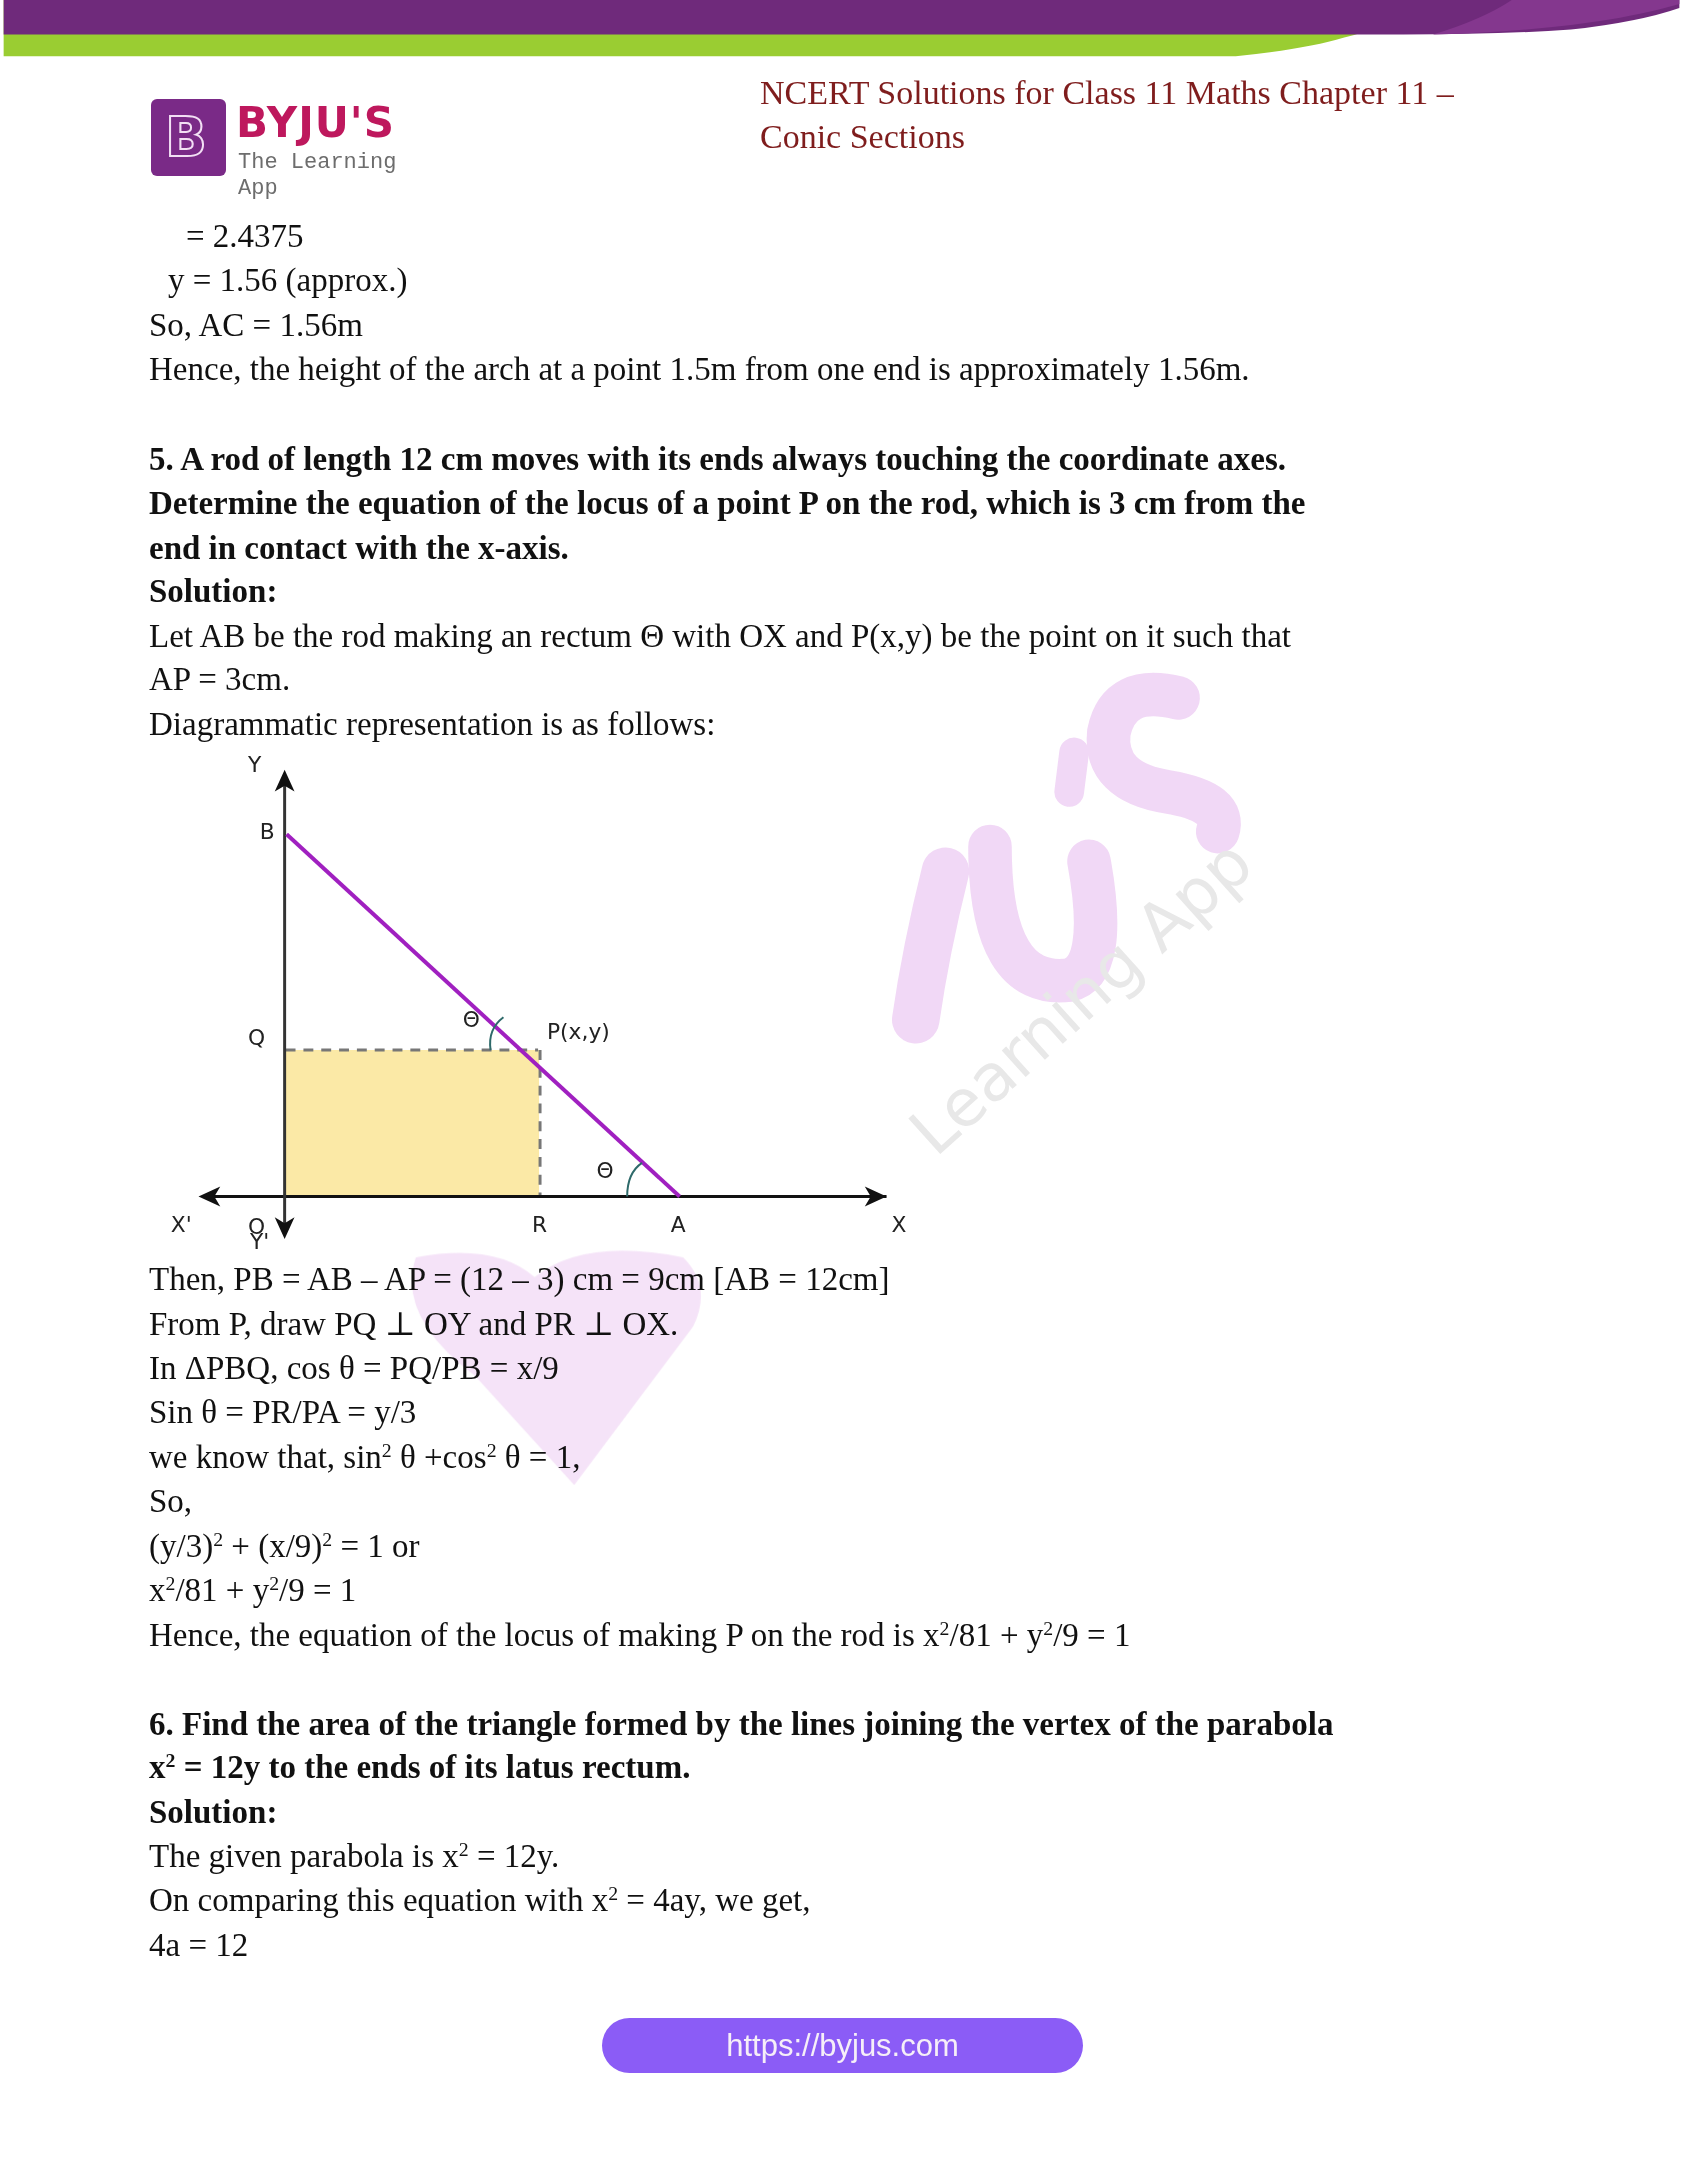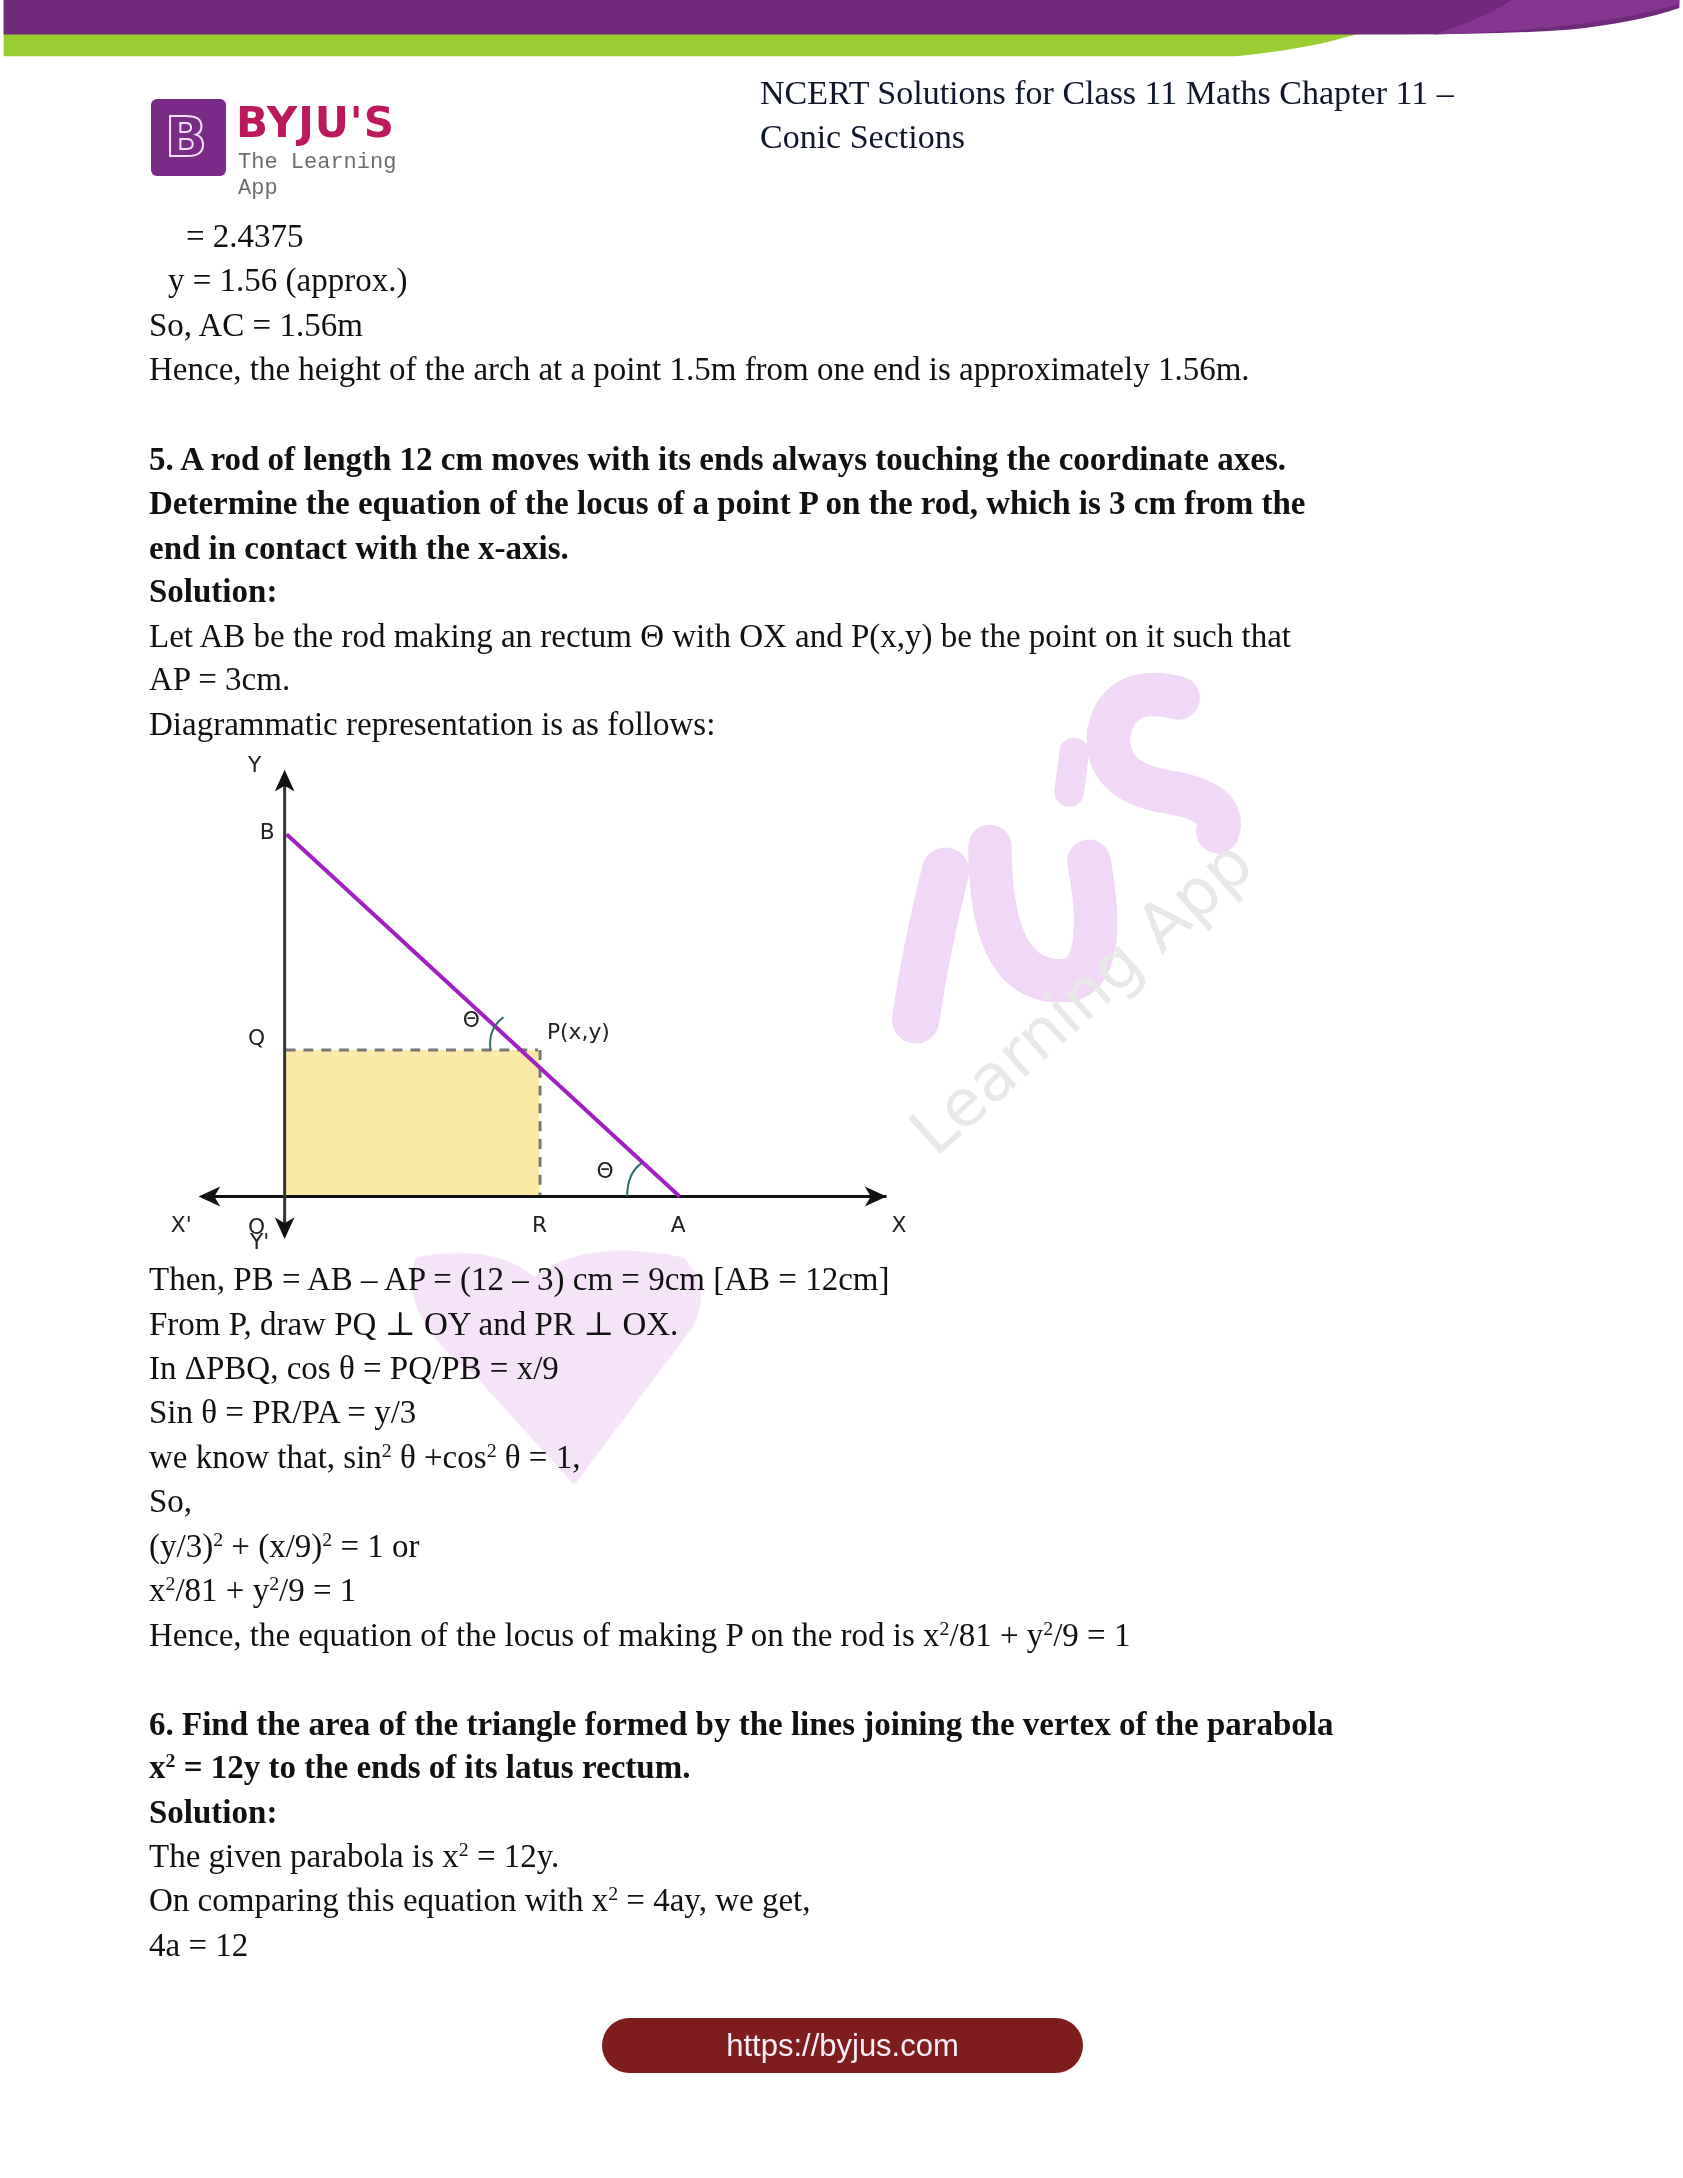--- a/index.html
+++ b/index.html
@@ -5,27 +5,27 @@
   html, body { margin:0; padding:0; background:#ffffff; }
   body { width:1683px; height:2178px; position:relative; overflow:hidden;
          font-family:"Liberation Serif", "DejaVu Serif", serif; color:#111; }
   .band { position:absolute; left:0; top:0; width:1683px; height:69px; }
   .logo { position:absolute; left:149px; top:97px; width:287px; height:85px; }
   .logo-box { position:absolute; left:2px; top:2px; width:75px; height:77px; background:#7a2a87; border-radius:6px; }
   .logo-b { position:absolute; left:14px; top:6px; font-family:"DejaVu Sans", sans-serif; font-size:55px; font-weight:bold; color:#7a2a87;
             -webkit-text-stroke:2px #f2dff4; line-height:65px; }
   .logo-word { position:absolute; left:87px; top:-4px; font-family:"DejaVu Sans", sans-serif; font-weight:bold; font-size:42px; color:#be185d; letter-spacing:1px; line-height:59px; }
   .logo-tag { position:absolute; left:89px; top:53px; font-family:Liberation Mono, monospace; font-size:22px; color:#6d6d6d; line-height:26px; }
-  .doc-title { position:absolute; left:760px; top:71px; font-size:34px; line-height:44px; color:#0f172a; width:832px; }
+  .doc-title { position:absolute; left:760px; top:71px; font-size:34px; line-height:44px; color:#7f1d1d; width:832px; }
   .line { position:absolute; left:149px; font-size:33px; line-height:40px; white-space:nowrap; }
   .bold { font-weight:bold; }
   sup { font-size:60%; line-height:0; vertical-align:0.55em; }
   .diagram { position:absolute; left:149px; top:747px; width:792px; height:505px; }
   .watermark { position:absolute; left:0; top:0; width:1683px; height:2178px; pointer-events:none; }
-  .footer-pill { position:absolute; left:602px; top:2018px; width:481px; height:55px; background:#7f1d1d;
+  .footer-pill { position:absolute; left:602px; top:2018px; width:481px; height:55px; background:#8b5cf6;
                  border-radius:28px; color:#f6eef8; font-family:"Liberation Sans", "DejaVu Sans", sans-serif;
                  font-size:31px; text-align:center; line-height:55px; }
 </style>
 </head>
 <body>
 
 <svg class="band" viewBox="0 0 1700 70" width="1683" height="69">
   <path d="M0,0 H1420 Q1400,30 1360,38 Q1320,50 1250,57 H0 Z" fill="#9acd32"></path>
   <path d="M0,0 H1700 V8 Q1660,22 1590,30 Q1520,35 1420,35 H0 Z" fill="#6f2a7b"></path>
   <path d="M1450,35 Q1560,32 1640,18 Q1680,10 1700,4 V0 H1530 Q1500,20 1450,35 Z" fill="#84378e"></path>

